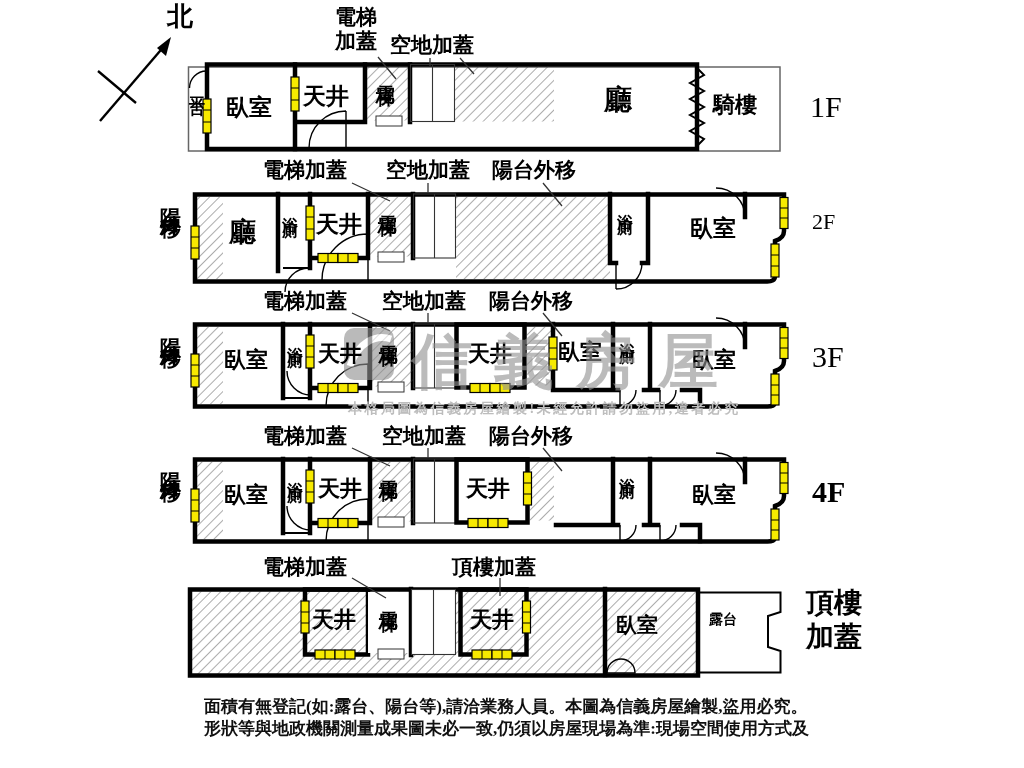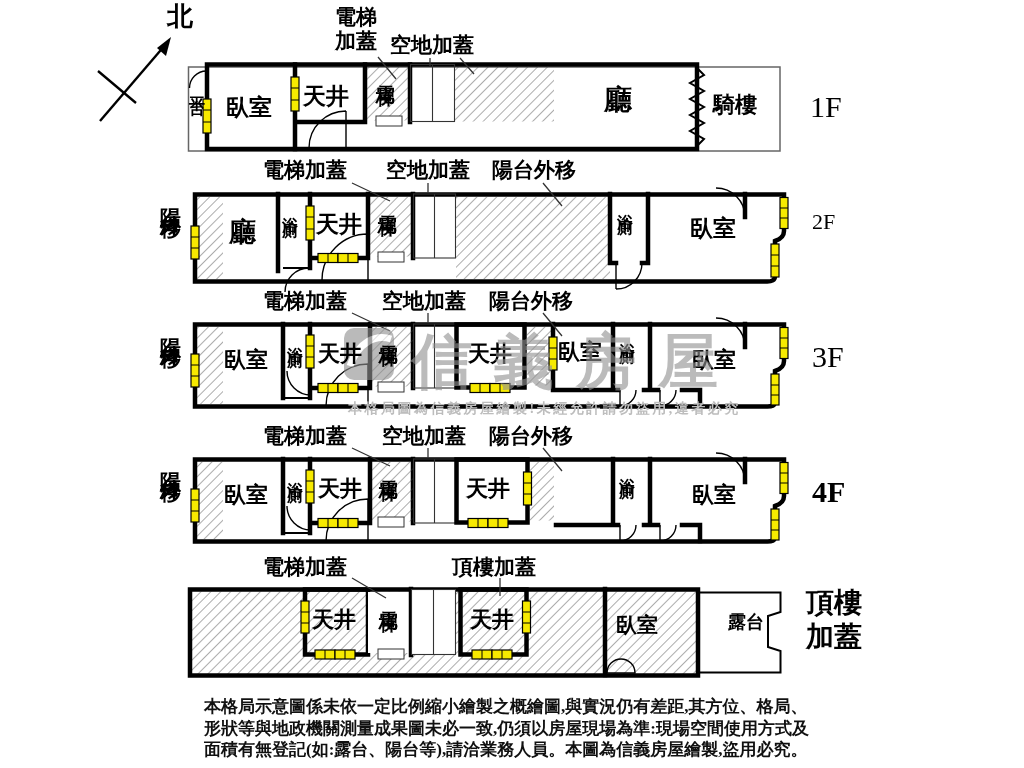--- a/index.html
+++ b/index.html
@@ -325,22 +325,21 @@
 <span class="lbl v" style="left:618px;top:465px;font-size:16px">浴廁</span>
 <span class="lbl" style="left:692px;top:483px;font-size:22px">臥室</span>
 <span class="lbl" style="left:812px;top:475px;font-size:30px;font-weight:700">4F</span>
 
 <span class="lbl" style="left:263px;top:556px;font-size:21px">電梯加蓋</span>
 <span class="lbl" style="left:452px;top:556px;font-size:21px">頂樓加蓋</span>
 <span class="lbl" style="left:312px;top:608px;font-size:22px">天井</span>
 <span class="lbl v" style="left:378px;top:596px;font-size:19px">電梯</span>
 <span class="lbl" style="left:470px;top:608px;font-size:22px">天井</span>
 <span class="lbl" style="left:616px;top:614px;font-size:21px">臥室</span>
-<span class="lbl" style="left:728px;top:612px;font-size:18px">露台</span>
+<span class="lbl" style="left:709px;top:612px;font-size:14px">露台</span>
 <span class="lbl wrap2" style="left:806px;top:586px;width:60px;font-size:28px;line-height:1.2">頂樓加蓋</span>
 
 <div class="disc">
-  <div>本格局示意圖係未依一定比例縮小繪製之概繪圖,與實況仍有差距,其方位、格局、</div>
+  <div>面積有無登記(如:露台、陽台等),請洽業務人員。本圖為信義房屋繪製,盜用必究。</div>
   <div>形狀等與地政機關測量成果圖未必一致,仍須以房屋現場為準:現場空間使用方式及</div>
-  <div>面積有無登記(如:露台、陽台等),請洽業務人員。本圖為信義房屋繪製,盜用必究。</div>
 </div>
 
 </div>
 
 </body></html>

